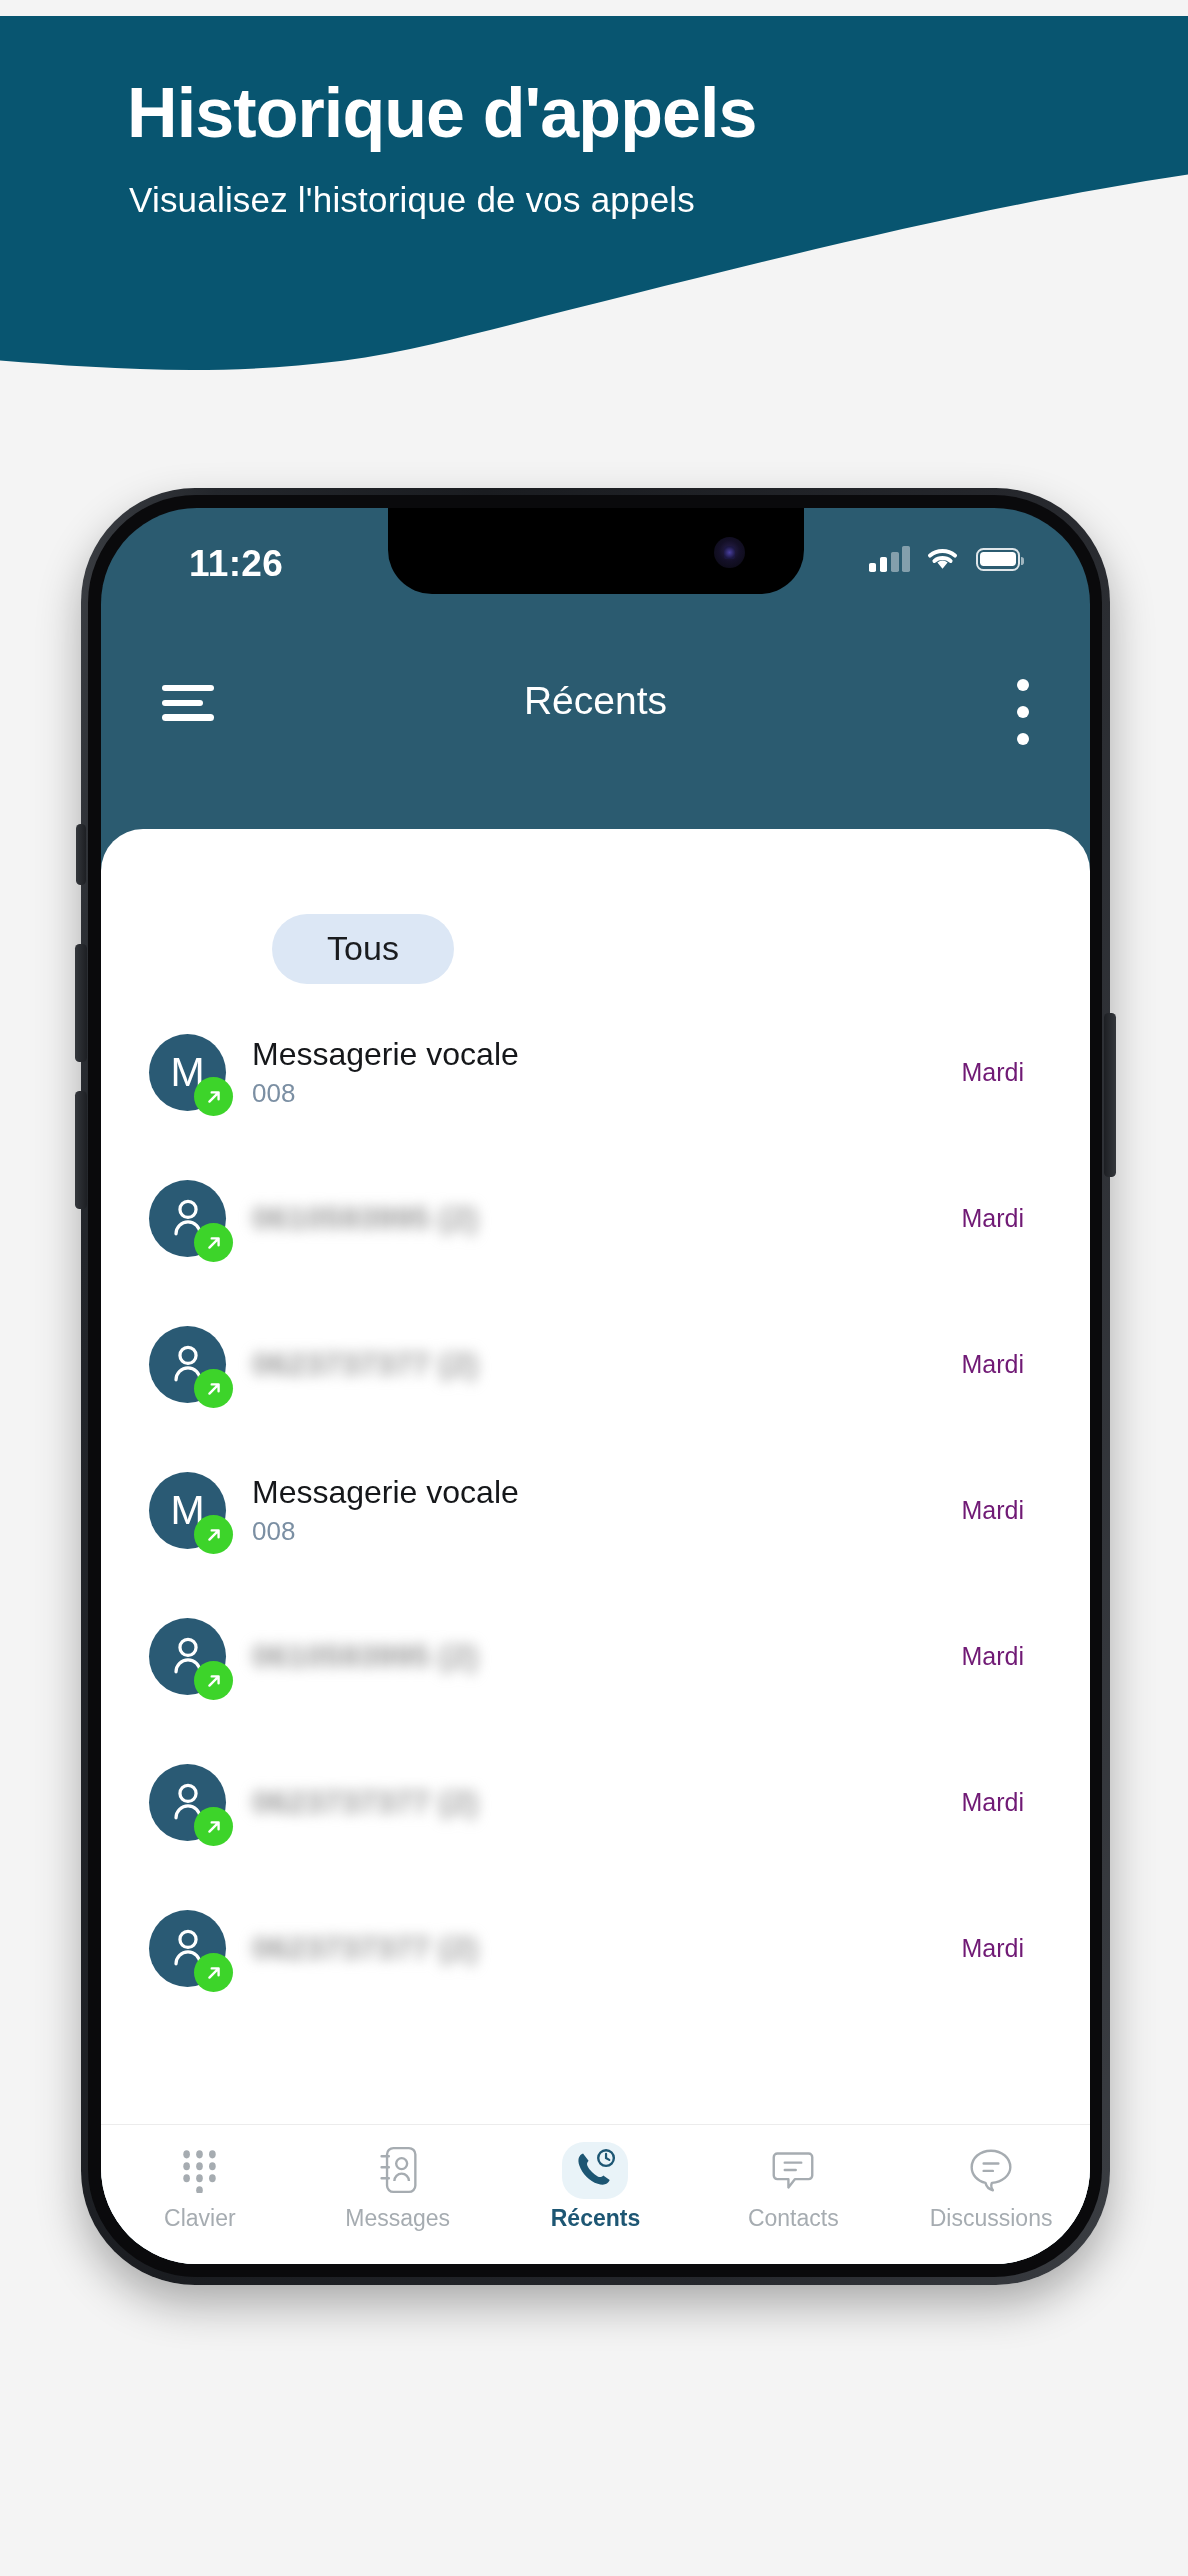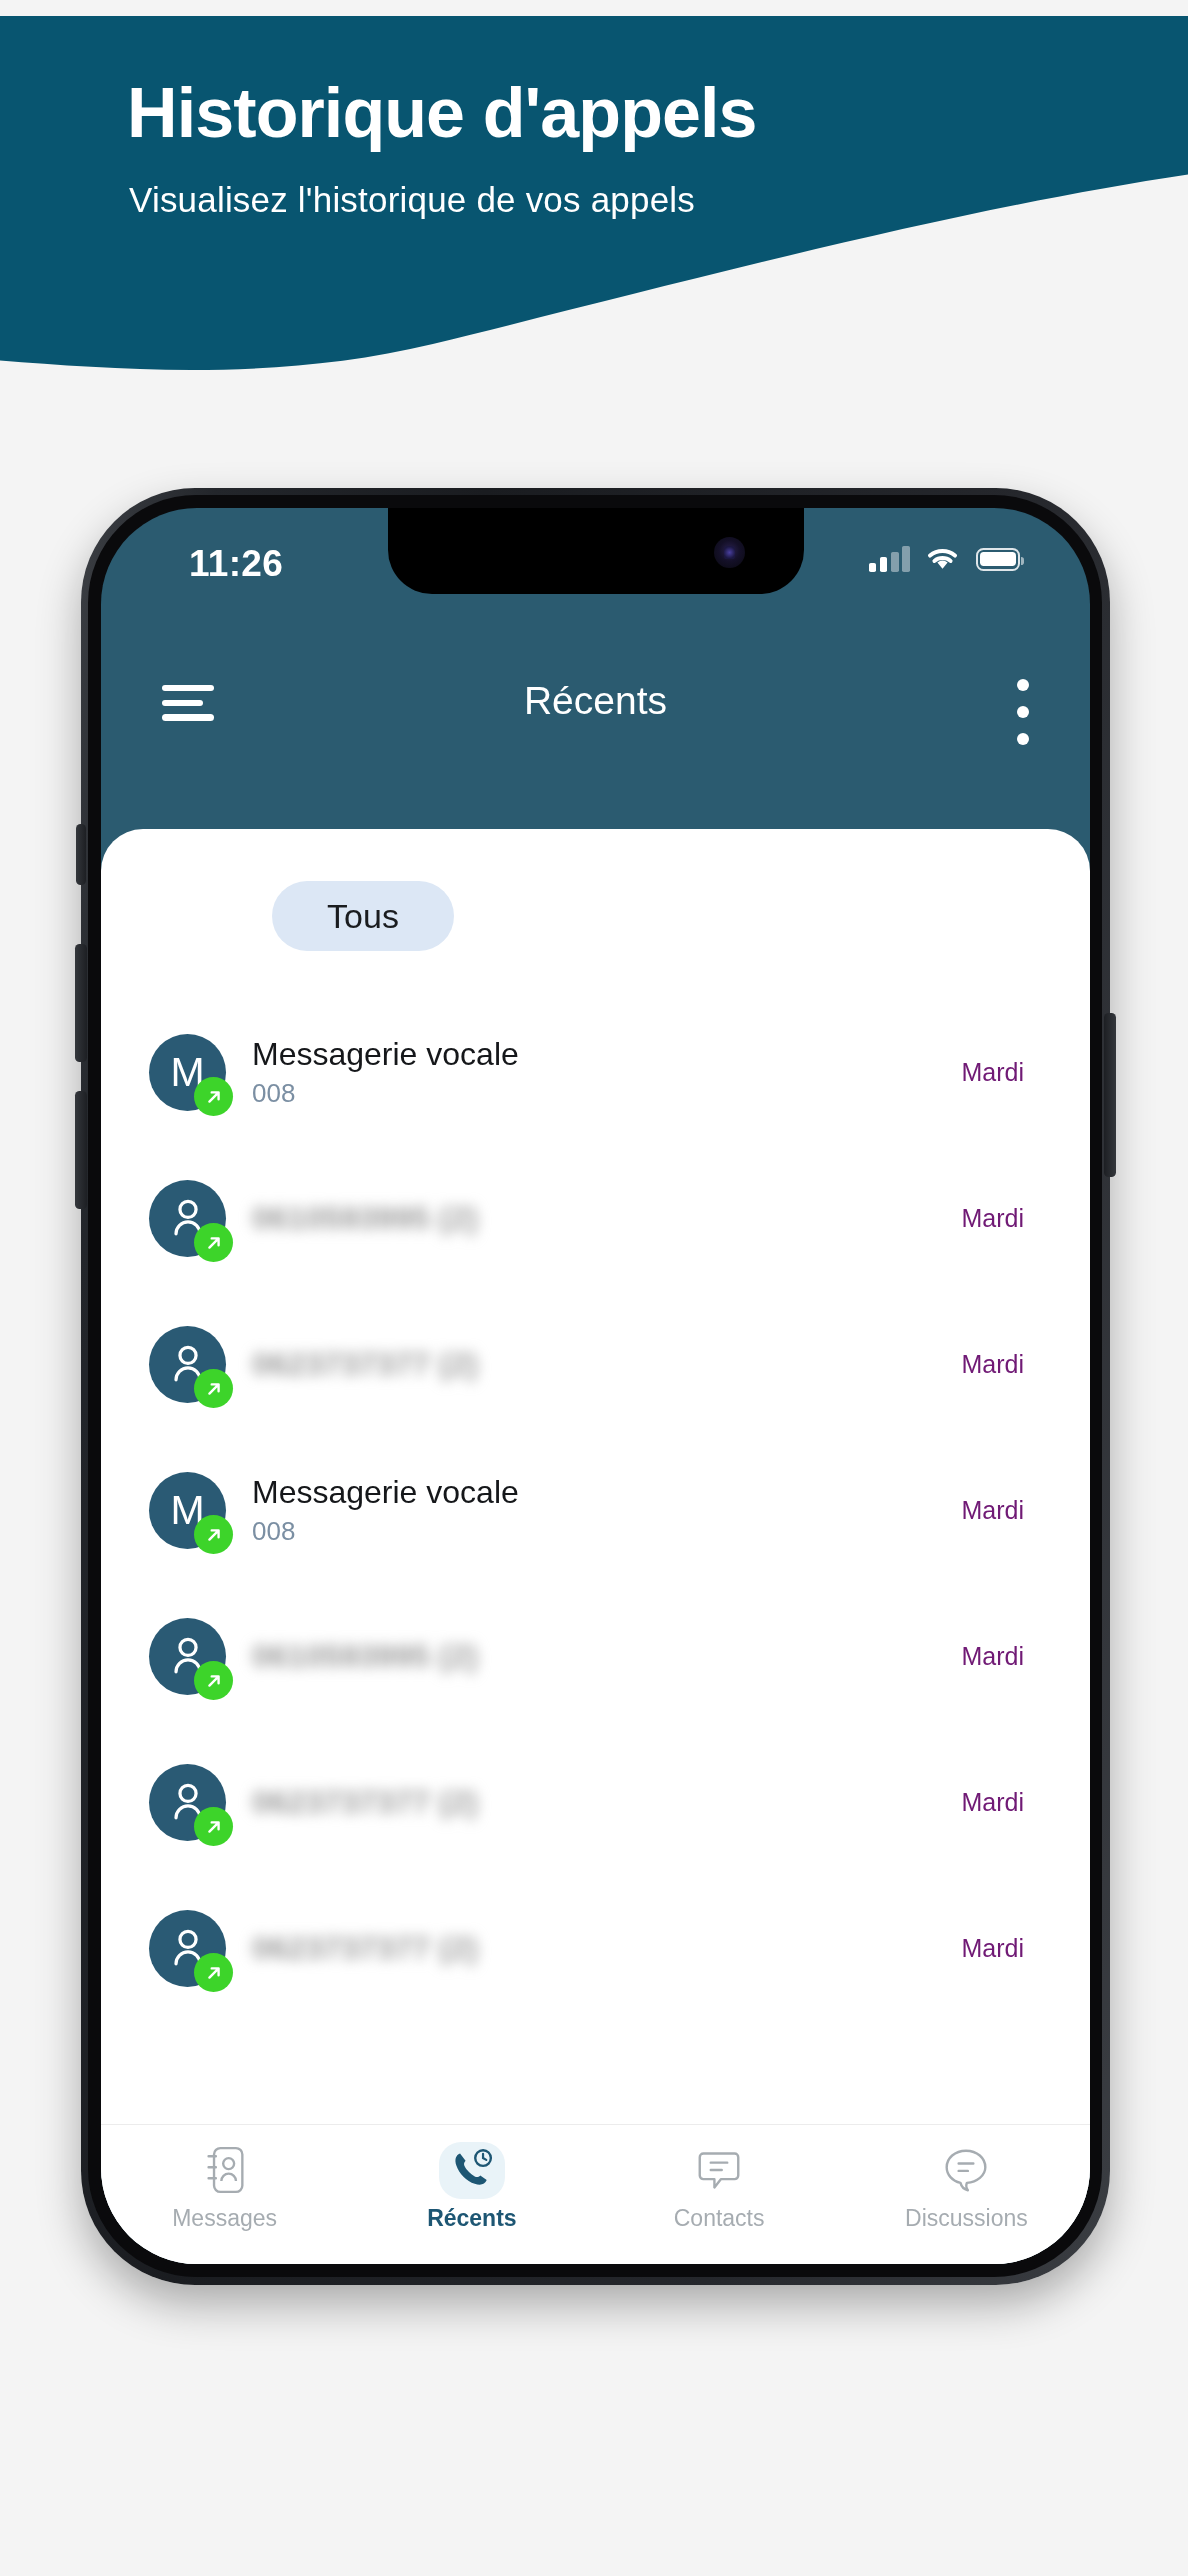--- a/index.html
+++ b/index.html
@@ -147,21 +147,21 @@
     position: absolute; left: 0; top: 321px;
     width: 989px; height: 1435px;
     background: #ffffff;
     border-radius: 42px 42px 0 0;
     overflow: hidden;
     z-index: 12;
   }
 
   .segments {
     position: absolute; left: 0; top: 52px; width: 989px; height: 103px;
-    display: flex; align-items: flex-start; flex-direction: column;
+    display: flex; align-items: flex-end;
   }
   .seg {
     font-size: 34px; color: #1a1c1f; padding: 15.7px 0;
     text-align: center; cursor: pointer;
   }
   .seg.pill {
     background: #dce7f5; border-radius: 41px;
     width: 182px; margin-left: 171px;
   }
   .seg.plain { margin-left: 122px; width: 193px; }
@@ -398,20 +398,37 @@
               <div class="rowtext">
                 <div class="rowtitle blurred">0623737377 (2)</div>
               </div>
               <div class="rowtime">Mardi</div>
             </div>
           </div>
 
         <div class="tabbar" id="tabbar">
             <div class="tab">
               <div class="ic">
+                <svg width="41" height="46" viewBox="0 0 44 50">
+                  <ellipse cx="8" cy="8" rx="3.6" ry="4.4" fill="#a6acb1"></ellipse>
+                  <ellipse cx="22" cy="8" rx="3.6" ry="4.4" fill="#a6acb1"></ellipse>
+                  <ellipse cx="36" cy="8" rx="3.6" ry="4.4" fill="#a6acb1"></ellipse>
+                  <ellipse cx="8" cy="21" rx="3.6" ry="4.4" fill="#a6acb1"></ellipse>
+                  <ellipse cx="22" cy="21" rx="3.6" ry="4.4" fill="#a6acb1"></ellipse>
+                  <ellipse cx="36" cy="21" rx="3.6" ry="4.4" fill="#a6acb1"></ellipse>
+                  <ellipse cx="8" cy="34" rx="3.6" ry="4.4" fill="#a6acb1"></ellipse>
+                  <ellipse cx="22" cy="34" rx="3.6" ry="4.4" fill="#a6acb1"></ellipse>
+                  <ellipse cx="36" cy="34" rx="3.6" ry="4.4" fill="#a6acb1"></ellipse>
+                  <ellipse cx="22" cy="47" rx="3.6" ry="4.4" fill="#a6acb1"></ellipse>
+                </svg>
+              </div>
+              <div class="lbl">Clavier</div>
+            </div>
+            <div class="tab">
+              <div class="ic">
                 <svg width="42" height="50" viewBox="0 0 46 54">
                   <rect x="11" y="3" width="31" height="48" rx="7" fill="none" stroke="#a6acb1" stroke-width="2.6"></rect>
                   <circle cx="27" cy="20" r="6" fill="none" stroke="#a6acb1" stroke-width="2.6"></circle>
                   <path d="M19 39 a8 8 0 0 1 16 0" fill="none" stroke="#a6acb1" stroke-width="2.6"></path>
                   <path d="M5 12 h8 M5 24 h8 M5 36 h8" stroke="#a6acb1" stroke-width="2.6" stroke-linecap="round"></path>
                 </svg>
               </div>
               <div class="lbl">Messages</div>
             </div>
             <div class="tab active">

